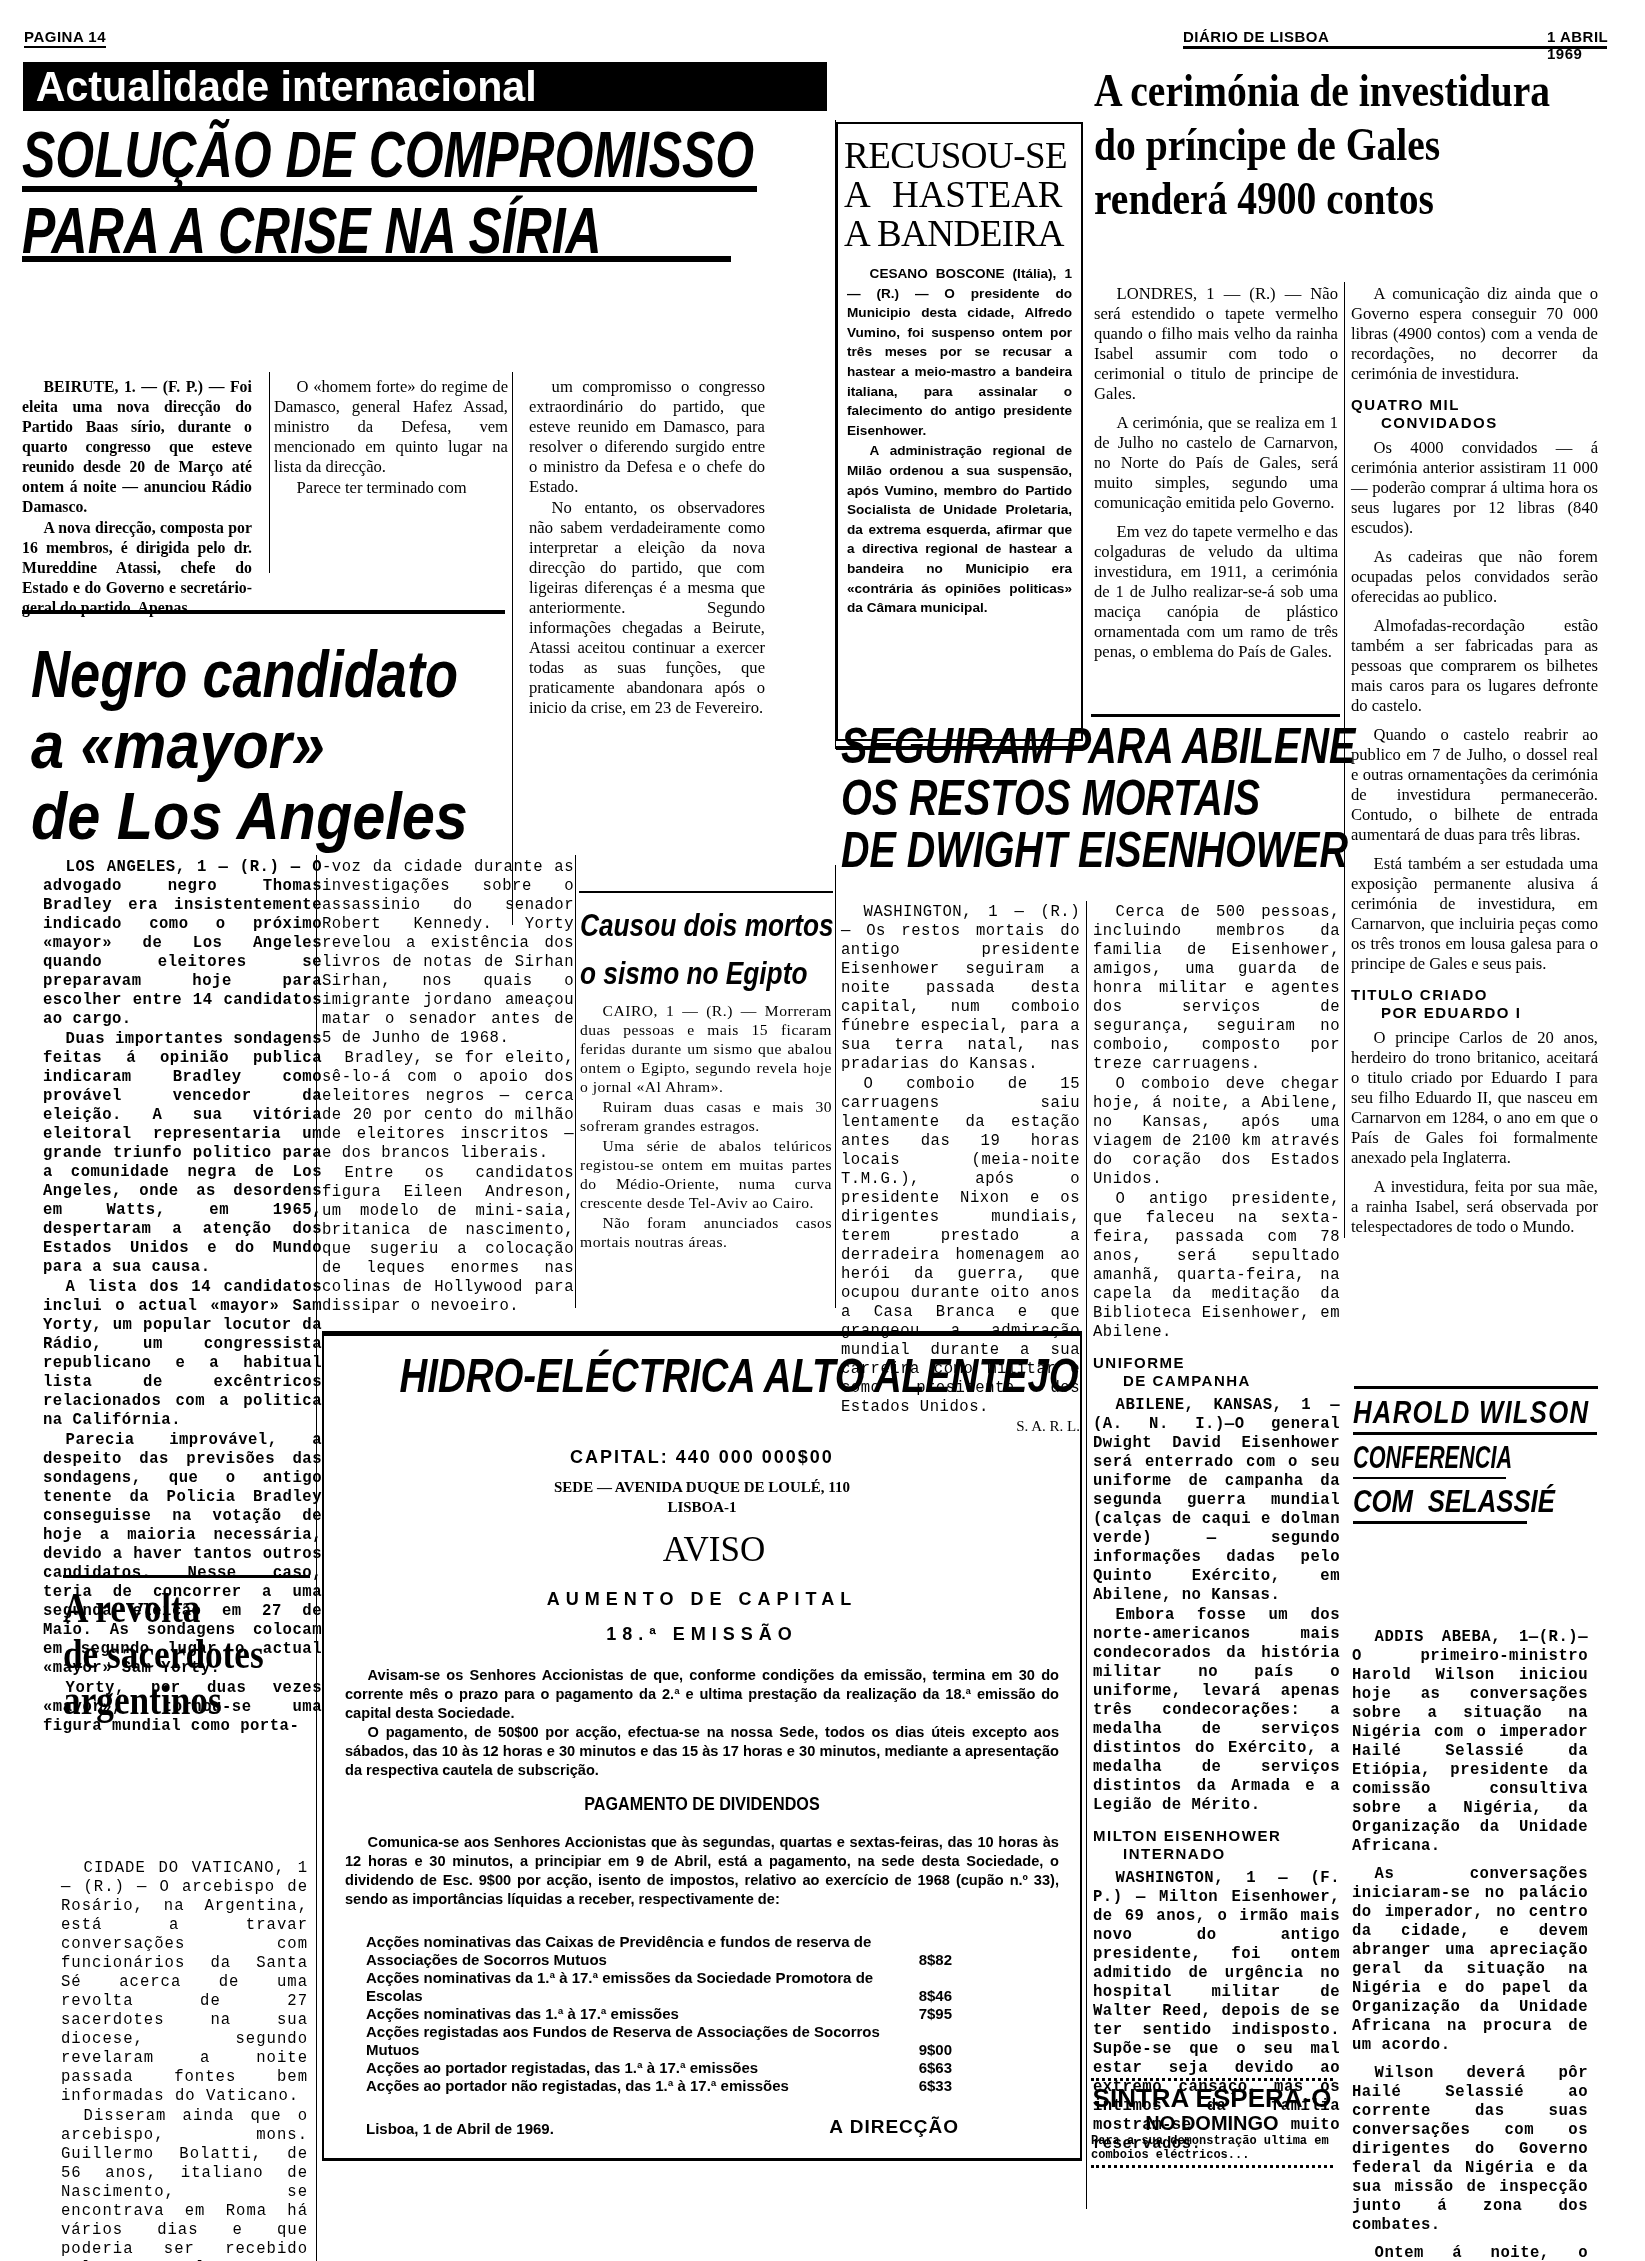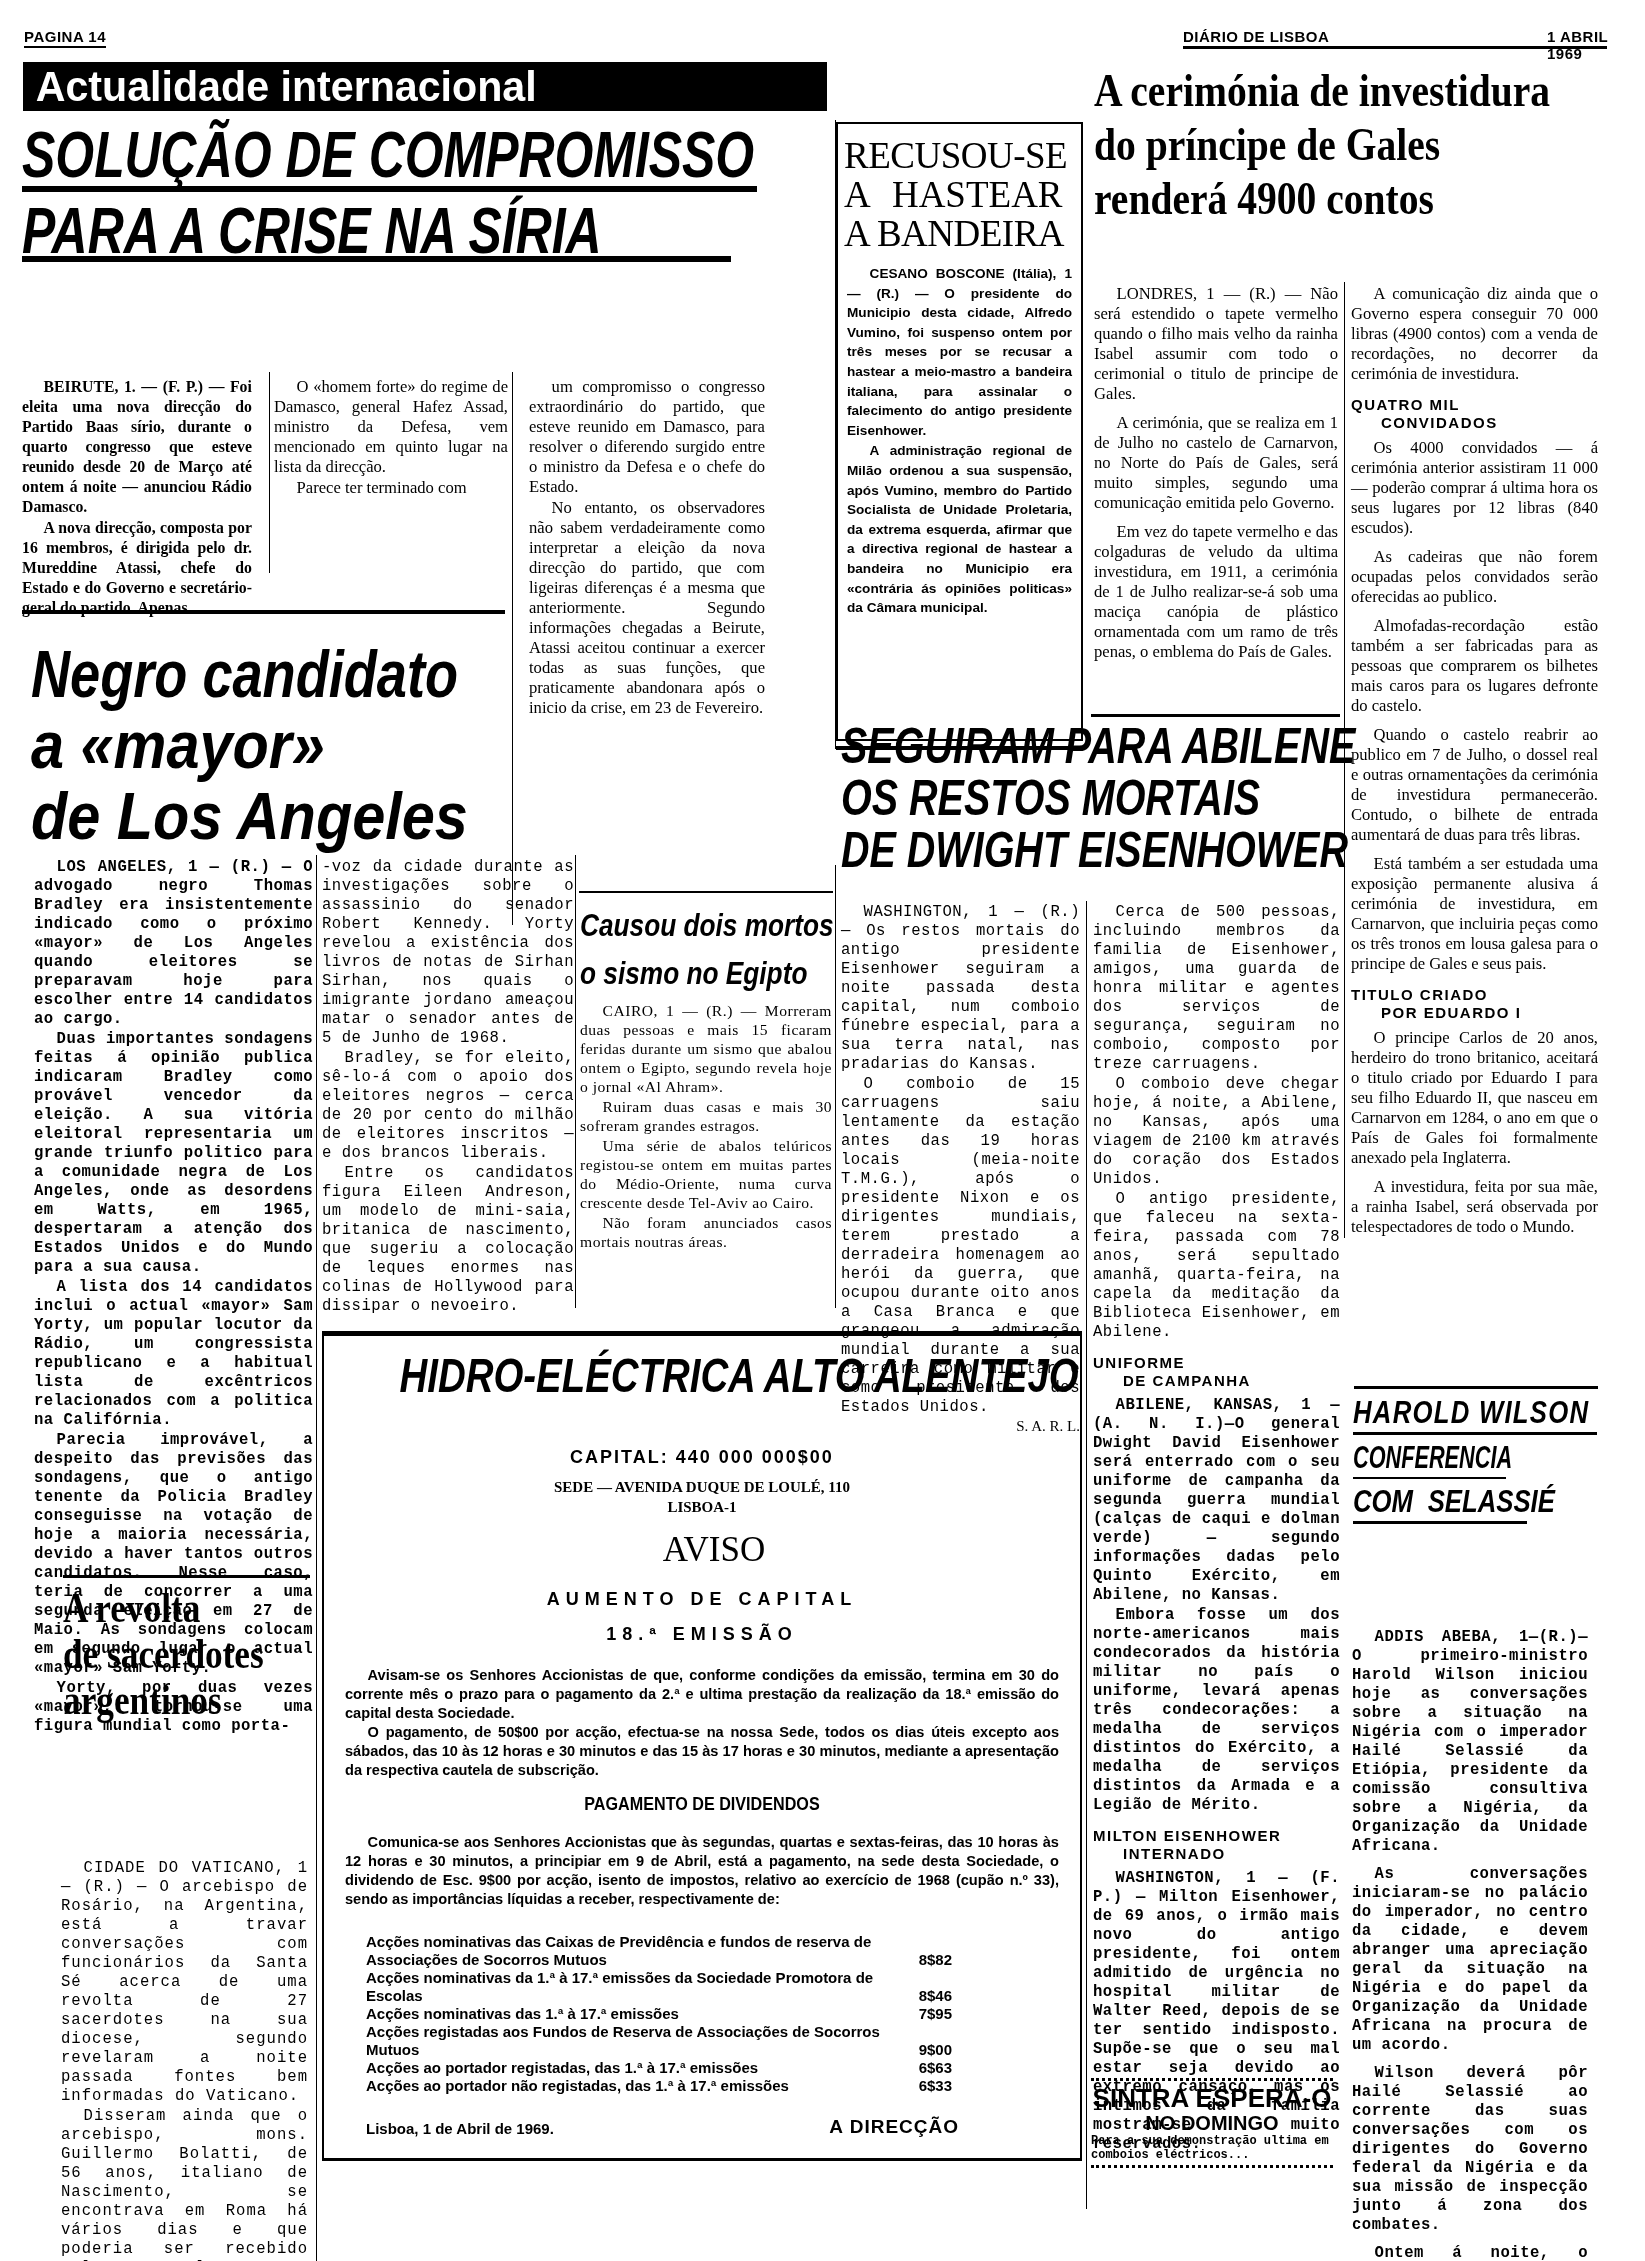--- a/index.html
+++ b/index.html
@@ -96,21 +96,21 @@
   <p>O principe Carlos de 20 anos, herdeiro do trono britanico, aceitará o titulo criado por Eduardo I para seu filho Eduardo II, que nasceu em Carnarvon em 1284, o ano em que o País de Gales foi formalmente anexado pela Inglaterra.</p>
   <p style="margin-top:9px;">A investidura, feita por sua mãe, a rainha Isabel, será observada por telespectadores de todo o Mundo.</p>
 </div>
 <div class="rule" style="left:1091px; top:714px; width:249px; height:3px;"></div>
 
 <div class="abs" style="left:31px; top:639px;">
   <div class="sans-cond" style="font-size:66px; line-height:71px; transform:scaleX(0.82);">Negro candidato</div>
   <div class="sans-cond" style="font-size:66px; line-height:71px; transform:scaleX(0.9);">a «mayor»</div>
   <div class="sans-cond" style="font-size:66px; line-height:71px; transform:scaleX(0.9);">de Los Angeles</div>
 </div>
-<div class="col mono" style="left:34px; top:858px; width:279px;">
+<div class="col mono" style="left:43px; top:858px; width:279px;">
   <p>LOS ANGELES, 1 — (R.) — O advogado negro Thomas Bradley era insistentemente indicado como o próximo «mayor» de Los Angeles quando eleitores se preparavam hoje para escolher entre 14 candidatos ao cargo.</p>
   <p>Duas importantes sondagens feitas á opinião publica indicaram Bradley como provável vencedor da eleição. A sua vitória eleitoral representaria um grande triunfo politico para a comunidade negra de Los Angeles, onde as desordens em Watts, em 1965, despertaram a atenção dos Estados Unidos e do Mundo para a sua causa.</p>
   <p>A lista dos 14 candidatos inclui o actual «mayor» Sam Yorty, um popular locutor da Rádio, um congressista republicano e a habitual lista de excêntricos relacionados com a politica na Califórnia.</p>
   <p>Parecia improvável, a despeito das previsões das sondagens, que o antigo tenente da Policia Bradley conseguisse na votação de hoje a maioria necessária, devido a haver tantos outros candidatos. Nesse caso, teria de concorrer a uma segunda eleição em 27 de Maio. As sondagens colocam em segundo lugar o actual «mayor» Sam Yorty.</p>
   <p>Yorty, por duas vezes «mayor», tornou-se uma figura mundial como porta-</p>
 </div>
 <div class="vrule" style="left:316px; top:855px; height:1419px; width:1px;"></div>
 <div class="col mono" style="left:322px; top:858px; width:252px; font-weight:normal;">
   <p style="text-indent:0;">-voz da cidade durante as investigações sobre o assassinio do senador Robert Kennedy. Yorty revelou a existência dos livros de notas de Sirhan Sirhan, nos quais o imigrante jordano ameaçou matar o senador antes de 5 de Junho de 1968.</p>
   <p>Bradley, se for eleito, sê-lo-á com o apoio dos eleitores negros — cerca de 20 por cento do milhão de eleitores inscritos — e dos brancos liberais.</p>

